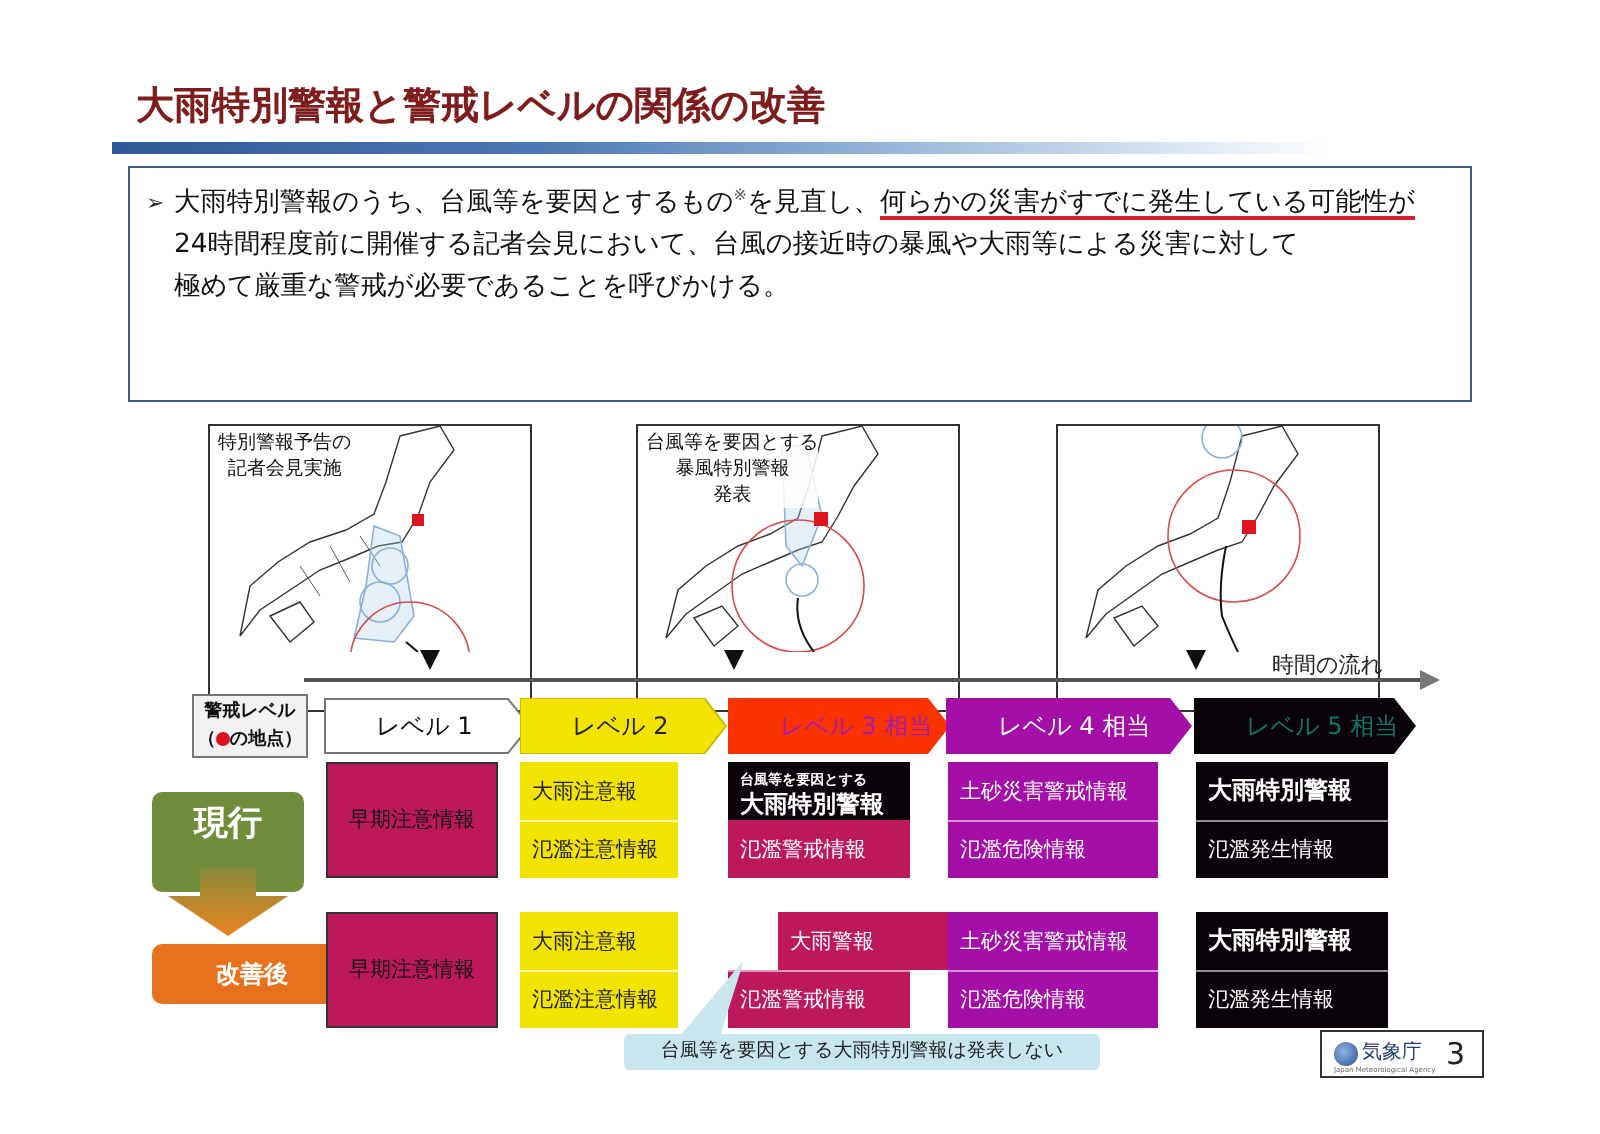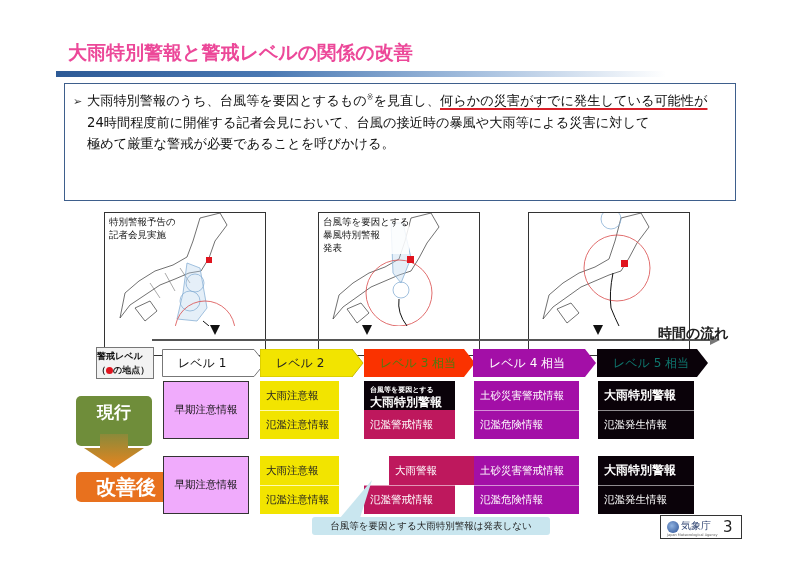--- a/index.html
+++ b/index.html
@@ -1,55 +1,55 @@
 <!DOCTYPE html>
 <html><head>
 <meta charset="utf-8">
 <style>
   * { box-sizing: border-box; margin: 0; padding: 0; }
   html, body { width: 800px; height: 567px; background: #ffffff; overflow: hidden; }
   body { position: relative; font-family: "DejaVu Sans", "Liberation Sans", sans-serif; color: #111; }
 
-  .title { position: absolute; left: 68px; top: 40px; font-size: 19px; font-weight: bold; color: #ec4899; letter-spacing: 0px; }
+  .title { position: absolute; left: 68px; top: 40px; font-size: 19px; font-weight: bold; color: #7f1d1d; letter-spacing: 0px; }
   .title-bar { position: absolute; left: 56px; top: 71px; width: 610px; height: 6px;
     background: linear-gradient(to right, #2d5a96 0%, #4a79b3 35%, #a9c2e0 70%, rgba(255,255,255,0) 100%); }
 
   .summary { position: absolute; left: 64px; top: 83px; width: 672px; height: 118px;
     border: 1.5px solid #3e5f8c; background: #fff; padding: 3px 8px; font-size: 13.2px; line-height: 21px; }
   .summary .line { white-space: nowrap; position: relative; }
   .summary .bullet { display: inline-block; width: 14px; font-size: 11px; color: #333; }
   .summary .indent { padding-left: 14px; }
   .u-red { text-decoration: underline; text-decoration-color: #d8202a; text-decoration-thickness: 1.5px; text-underline-offset: 3px; }
   .sup { font-size: 8px; vertical-align: 5px; color: #555; }
   .note { position: absolute; right: 4px; top: 22px; font-size: 7.2px; color: #333; }
 
-  .map { position: absolute; top: 212px; width: 162px; height: 144px; border: 1px solid #333; background: #fff; overflow: hidden; }
+  .map { position: absolute; top: 212px; width: 162px; height: 144px; border: 1px solid #333; background: #fff; overflow: hidden; text-align: center; }
   .map svg { position: absolute; left: 0; top: 0; }
   .map .cap { position: absolute; left: 4px; top: 2px; font-size: 9.5px; line-height: 13px; background: rgba(255,255,255,0.85); color: #111; z-index: 2; }
   .map-ptr { position: absolute; width: 0; height: 0; border-left: 5px solid transparent; border-right: 5px solid transparent; border-top: 10px solid #111; }
 
   .timeline { position: absolute; left: 152px; top: 339px; width: 560px; height: 2px; background: #555; }
   .timeline-arrow { position: absolute; left: 710px; top: 335px; width: 0; height: 0; border-top: 5px solid transparent; border-bottom: 5px solid transparent; border-left: 10px solid #777; }
-  .time-label { position: absolute; left: 658px; top: 325px; font-size: 14px; color: #222; font-weight: bold; }
+  .time-label { position: absolute; left: 636px; top: 325px; font-size: 11px; color: #222; }
 
   .level-key { position: absolute; left: 96px; top: 347px; width: 58px; height: 32px; border: 1px solid #777; background: #f2f2f2;
-    font-size: 9px; font-weight: bold; line-height: 14px; padding-top: 1px; }
+    font-size: 9px; font-weight: bold; text-align: center; line-height: 14px; padding-top: 1px; }
   .level-key .dot { display: inline-block; width: 7px; height: 7px; border-radius: 50%; background: #e0141e; vertical-align: -0.5px; }
 
-  .chev { position: absolute; top: 349px; height: 28px; font-size: 12px; line-height: 28px; padding-left: 16px; }
+  .chev { position: absolute; top: 349px; height: 28px; font-size: 12px; line-height: 28px; padding-left: 26px; }
   .chev svg { position: absolute; left: 0; top: 0; z-index: 0; }
   .chev span { position: relative; z-index: 1; }
 
   .badge { position: absolute; border-radius: 5px; color: #fff; font-weight: bold; text-align: center; }
   .badge-current { left: 76px; top: 396px; width: 76px; height: 50px; background: #6f8d3a; font-size: 17px; line-height: 32px; }
-  .badge-after { left: 76px; top: 472px; width: 100px; height: 30px; background: #e8711e; font-size: 20px; line-height: 30px; }
+  .badge-after { left: 76px; top: 472px; width: 100px; height: 30px; background: #e8711e; font-size: 12px; line-height: 30px; }
   .down-arrow { position: absolute; left: 84px; top: 434px; width: 60px; height: 34px; }
 
   .cell { position: absolute; font-size: 10.5px; padding-left: 6px; display: flex; align-items: center; }
-  .cell-white { background: #f0abfc; border: 1px solid #333; justify-content: center; padding-left: 0; }
+  .cell-white { background: #be185d; border: 1px solid #333; justify-content: center; padding-left: 0; }
   .yellow { background: #f2e400; color: #222; }
   .red { background: #be185d; color: #fff; }
   .purple { background: #a30fa7; color: #fff; }
   .black { background: #0a0209; color: #fff; }
   .sep { border-top: 1px solid rgba(255,255,255,0.55); }
   .bold-big { font-weight: bold; font-size: 12px; }
   .stacked { flex-direction: column; align-items: flex-start; justify-content: center; line-height: 12px; }
   .stacked .small { font-size: 7px; font-weight: bold; }
 
   .callout { position: absolute; left: 312px; top: 517px; width: 238px; height: 18px; background: #c9e6ef; border-radius: 3px;
@@ -139,21 +139,21 @@
       <polygon points="0.5,0.5 92,0.5 103,14 92,27.5 0.5,27.5" fill="#fff" stroke="#777"></polygon>
     </svg>
   <span>レベル 1</span>
 </div>
 <div class="chev" style="left:260px; width:104px; color:#222;">
   <svg width="104" height="28">
       <polygon points="0,0 92,0 103,14 92,28 0,28" fill="#f2e400" stroke="#c9bc00"></polygon>
     </svg>
   <span>レベル 2</span>
 </div>
-<div class="chev" style="left:364px; width:108px; color:#4d7c0f;">
+<div class="chev" style="left:364px; width:108px; color:#a21caf;">
   <svg width="112" height="28">
       <polygon points="0,0 100,0 111,14 100,28 0,28" fill="#fa3200"></polygon>
     </svg>
   <span>レベル 3 相当</span>
 </div>
 <div class="chev" style="left:473px; width:122px; color:#fff;">
   <svg width="124" height="28">
       <polygon points="0,0 112,0 123,14 112,28 0,28" fill="#a30fa7"></polygon>
     </svg>
   <span>レベル 4 相当</span>

